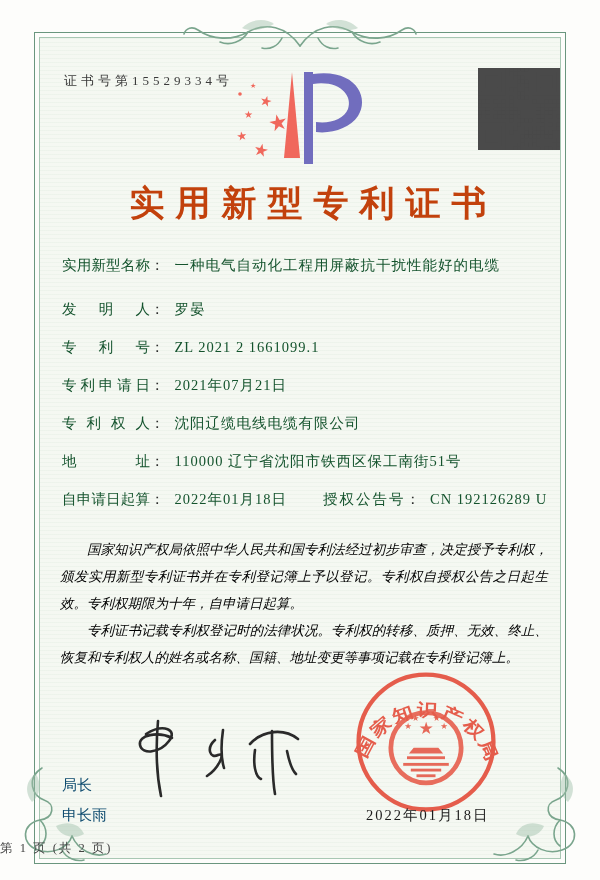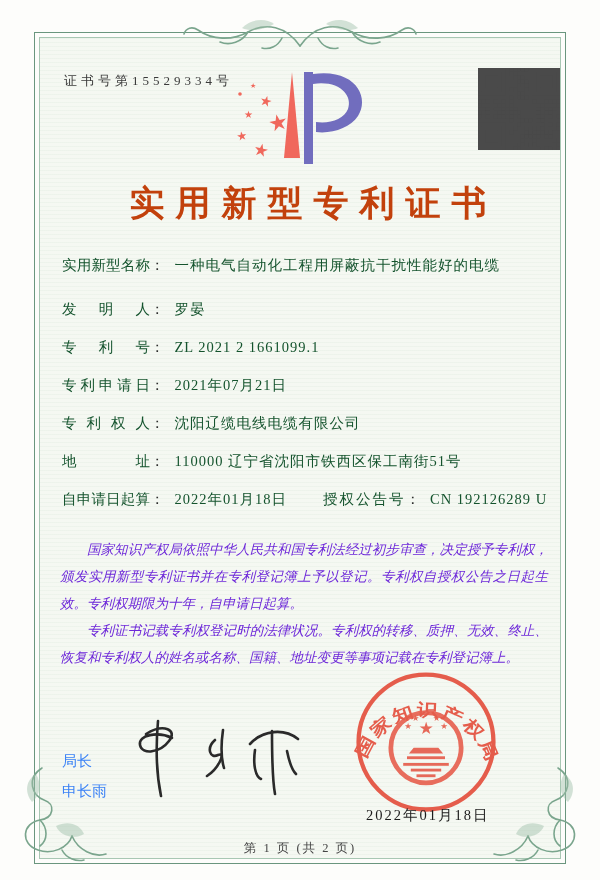--- a/index.html
+++ b/index.html
@@ -48,40 +48,40 @@
     display:inline-block; width:88px; vertical-align:bottom;
     text-align:justify; text-align-last:justify; color:#14532d;
   }
   .flabel2{ width:auto; text-align-last:auto; margin-left:36px; letter-spacing:2px; }
   .colon{ margin-right:10px; }
   .fvalue{ color:#14532d; letter-spacing:1px; }
 
   
   .body-text{
     position:absolute; left:60px; right:52px; top:536px;
-    font-size:13.5px; line-height:27px; color:#6d28d9;
+    font-size:13.5px; line-height:27px; color:#000000;
     font-style:italic; text-align:justify;
   }
   .body-text p{ text-indent:2em; }
 
   
-  .signer{ position:absolute; left:62px; top:746px; font-size:15px; line-height:30px; color:#3b82f6; }
+  .signer{ position:absolute; left:62px; top:770px; font-size:15px; line-height:30px; color:#0c4a6e; }
   .signature{ position:absolute; left:118px; top:718px; }
   .signature path{ fill:none; stroke:#2a2a2a; stroke-width:2.6; stroke-linecap:round; stroke-linejoin:round; }
 
   .seal{ position:absolute; left:350px; top:662px; opacity:.92; }
   .seal-date{
     position:absolute; left:366px; top:806px; z-index:5;
     font-size:14.5px; color:#1c1c1c; letter-spacing:2px;
   }
 
   
   .page-footer{
     position:absolute; left:0; right:0; top:840px;
-    text-align:center; font-size:12.5px; color:#444; letter-spacing:2px;
+    font-size:12.5px; color:#444; letter-spacing:2px;
   }
 </style>
 </head>
 <body>
 
 <div class="page">
 
   <div class="frame-outer"></div>
   <div class="frame-inner"></div>
 

